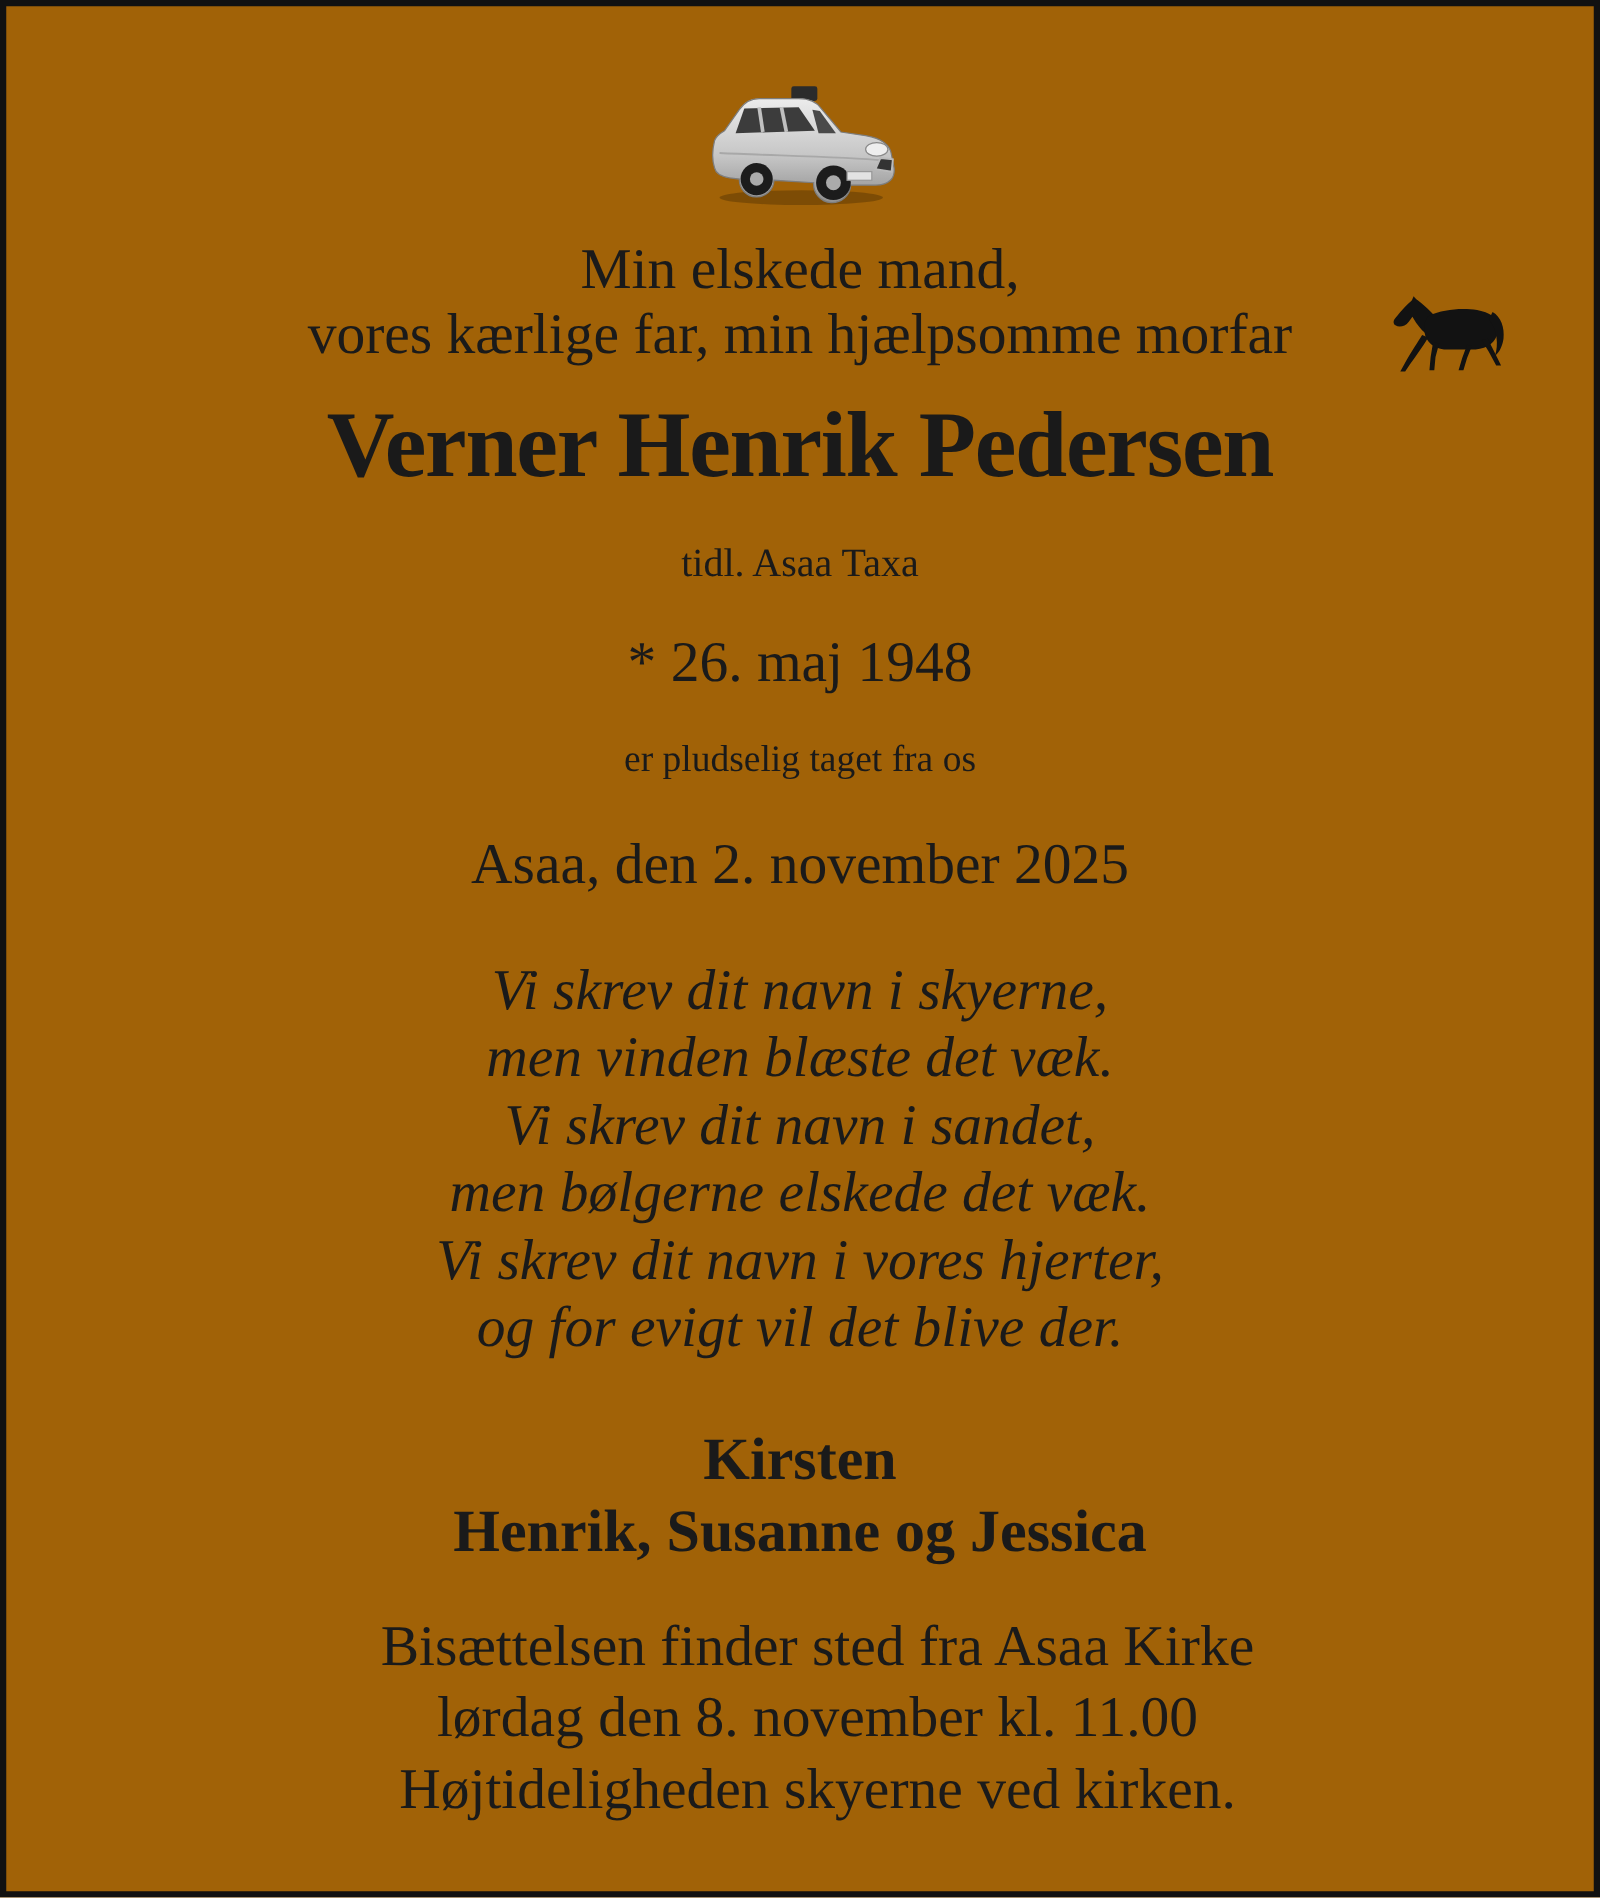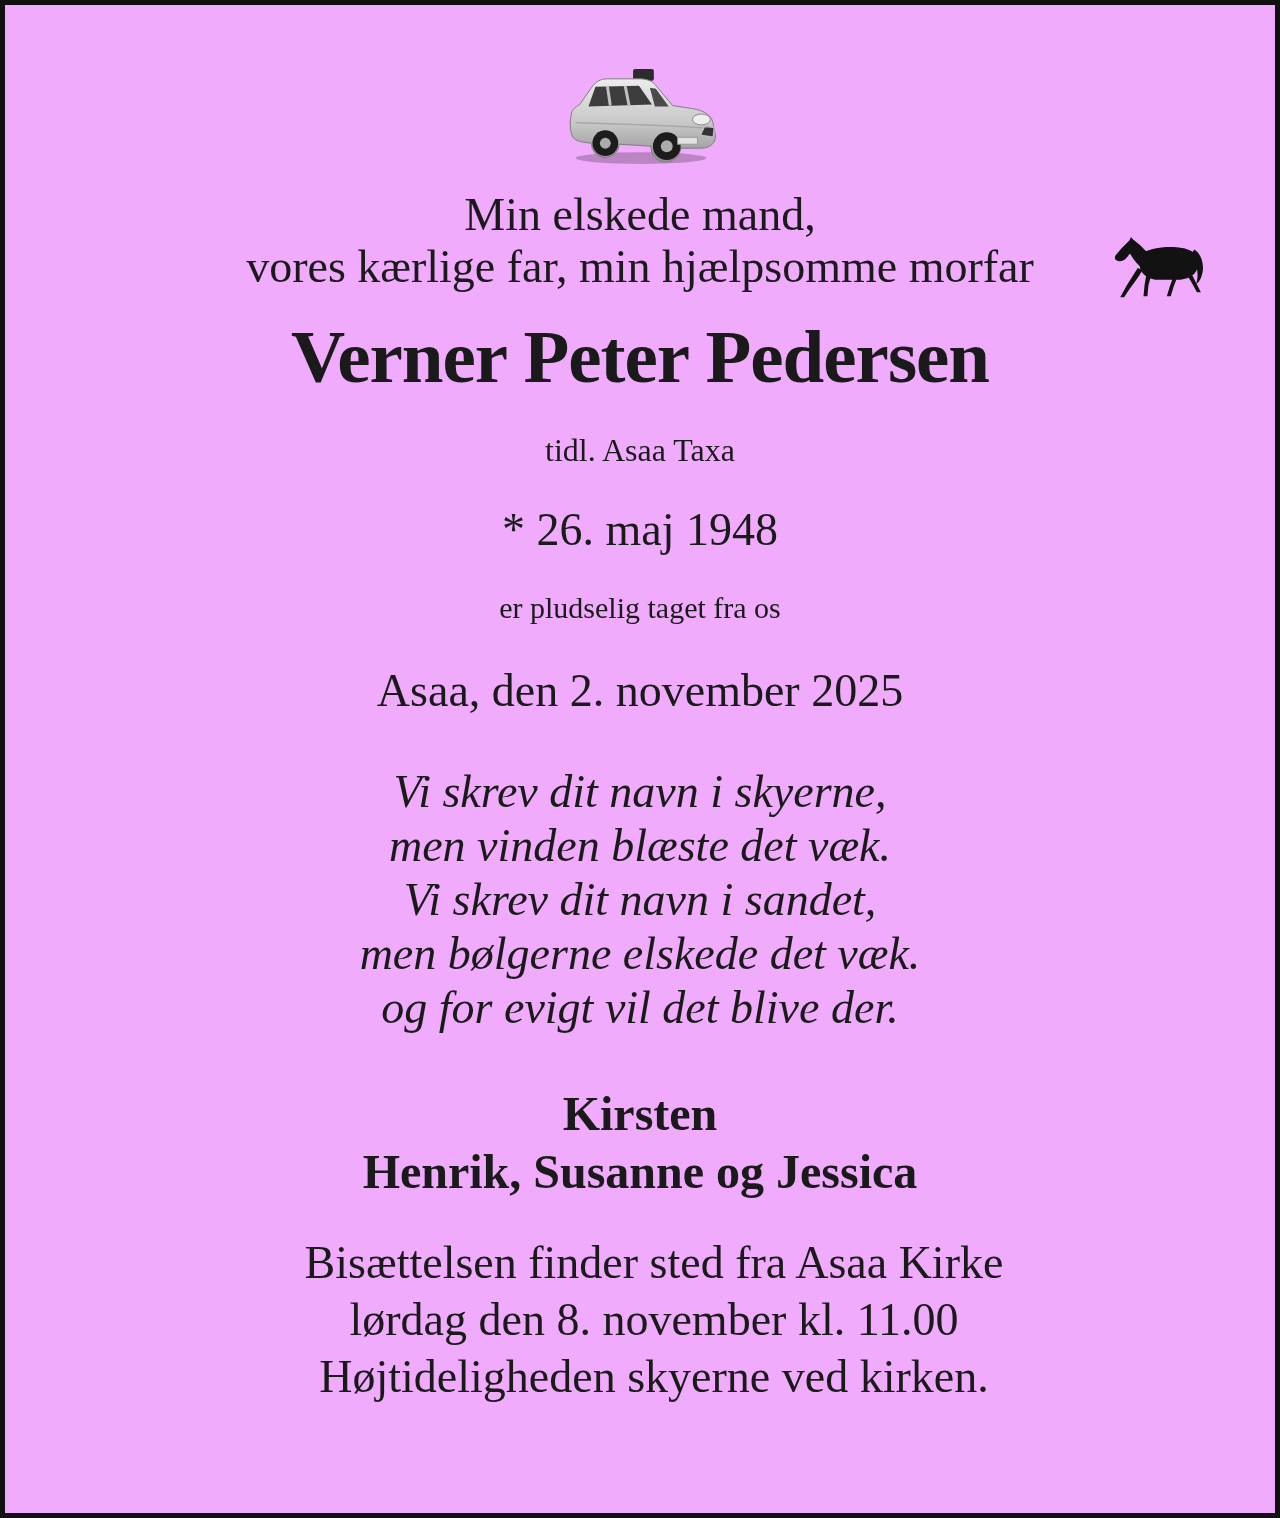--- a/index.html
+++ b/index.html
@@ -1,20 +1,20 @@
 <!DOCTYPE html>
 <html><head>
 <meta charset="utf-8">
 <style>
   html,body{margin:0;padding:0;background:#ffffff;}
   .card{
     position:relative;
     width:1280px;height:1518px;
     box-sizing:border-box;
-    background:#f0abfc;
+    background:#a16207;
     border:5px solid #111111;
     overflow:hidden;
     font-family:"Liberation Serif","DejaVu Serif",serif;
     color:#1a1a1a;
     text-align:center;
   }
   .taxi-wrap{margin-top:58px;height:104px;display:flex;justify-content:center;align-items:flex-start;}
   .intro{margin-top:22px;font-size:46px;line-height:52px;}
   .deceased-name{margin-top:24px;font-size:75px;line-height:80px;font-weight:bold;letter-spacing:-1px;}
   .subtitle{margin-top:27px;font-size:32px;line-height:52px;}
@@ -89,35 +89,36 @@
 
         <path d="M67,42 L63,53 L60,63 L64,63 L67,53 L71,43 Z"></path>
 
         <path d="M79,38 L85,48 L91,59 L95,59 L89,47 L84,37 Z"></path>
 
         <path d="M88,15 C95,19 98,28 97,37 C96,43 94,48 90,51 C93,42 92,30 85,21 Z"></path>
       </g>
     </svg>
   </div>
 
-  <div class="deceased-name">Verner Peter Pedersen</div>
+  <div class="deceased-name">Verner Henrik Pedersen</div>
 
   <div class="subtitle">tidl. Asaa Taxa</div>
 
   <div class="birth">* 26. maj 1948</div>
 
   <div class="death-line">er pludselig taget fra os</div>
 
   <div class="place-date">Asaa, den 2. november 2025</div>
 
   <div class="poem">
     <div>Vi skrev dit navn i skyerne,</div>
     <div>men vinden blæste det væk.</div>
     <div>Vi skrev dit navn i sandet,</div>
     <div>men bølgerne elskede det væk.</div>
+    <div>Vi skrev dit navn i vores hjerter,</div>
     <div>og for evigt vil det blive der.</div>
   </div>
 
   <div class="mourners">
     <div>Kirsten</div>
     <div>Henrik, Susanne og Jessica</div>
   </div>
 
   <div class="ceremony">
     <div>Bisættelsen finder sted fra Asaa Kirke</div>

